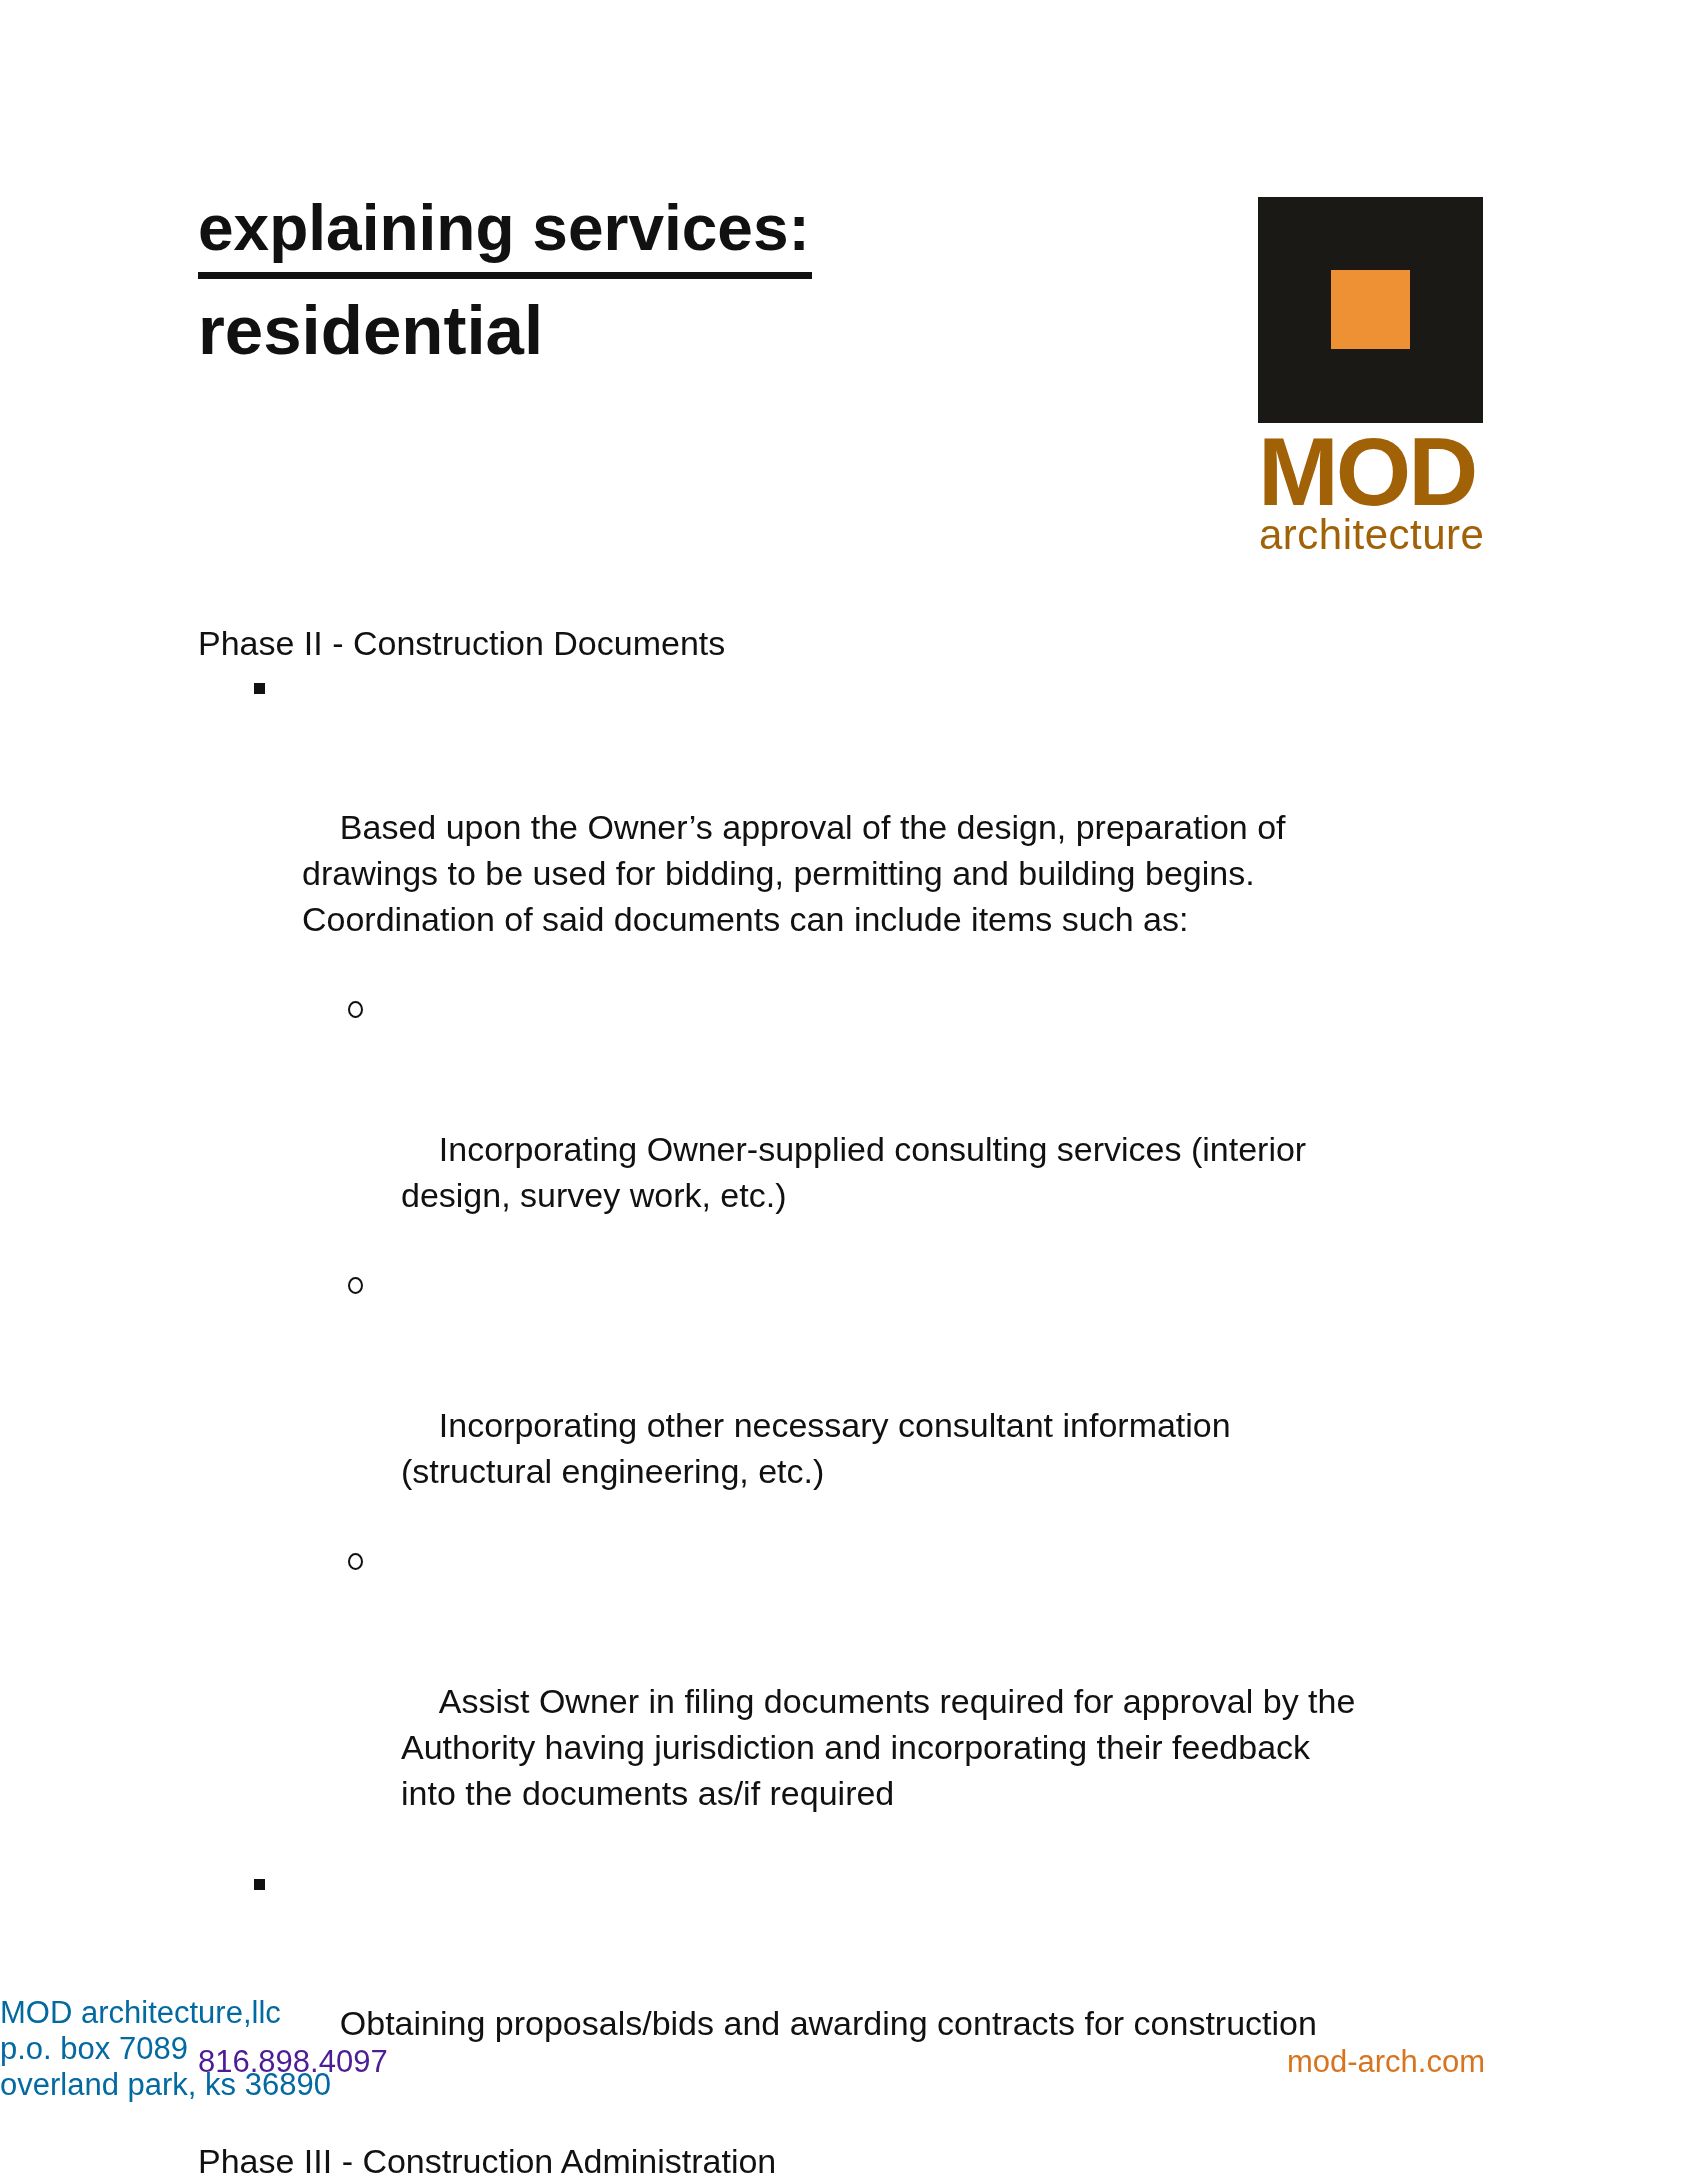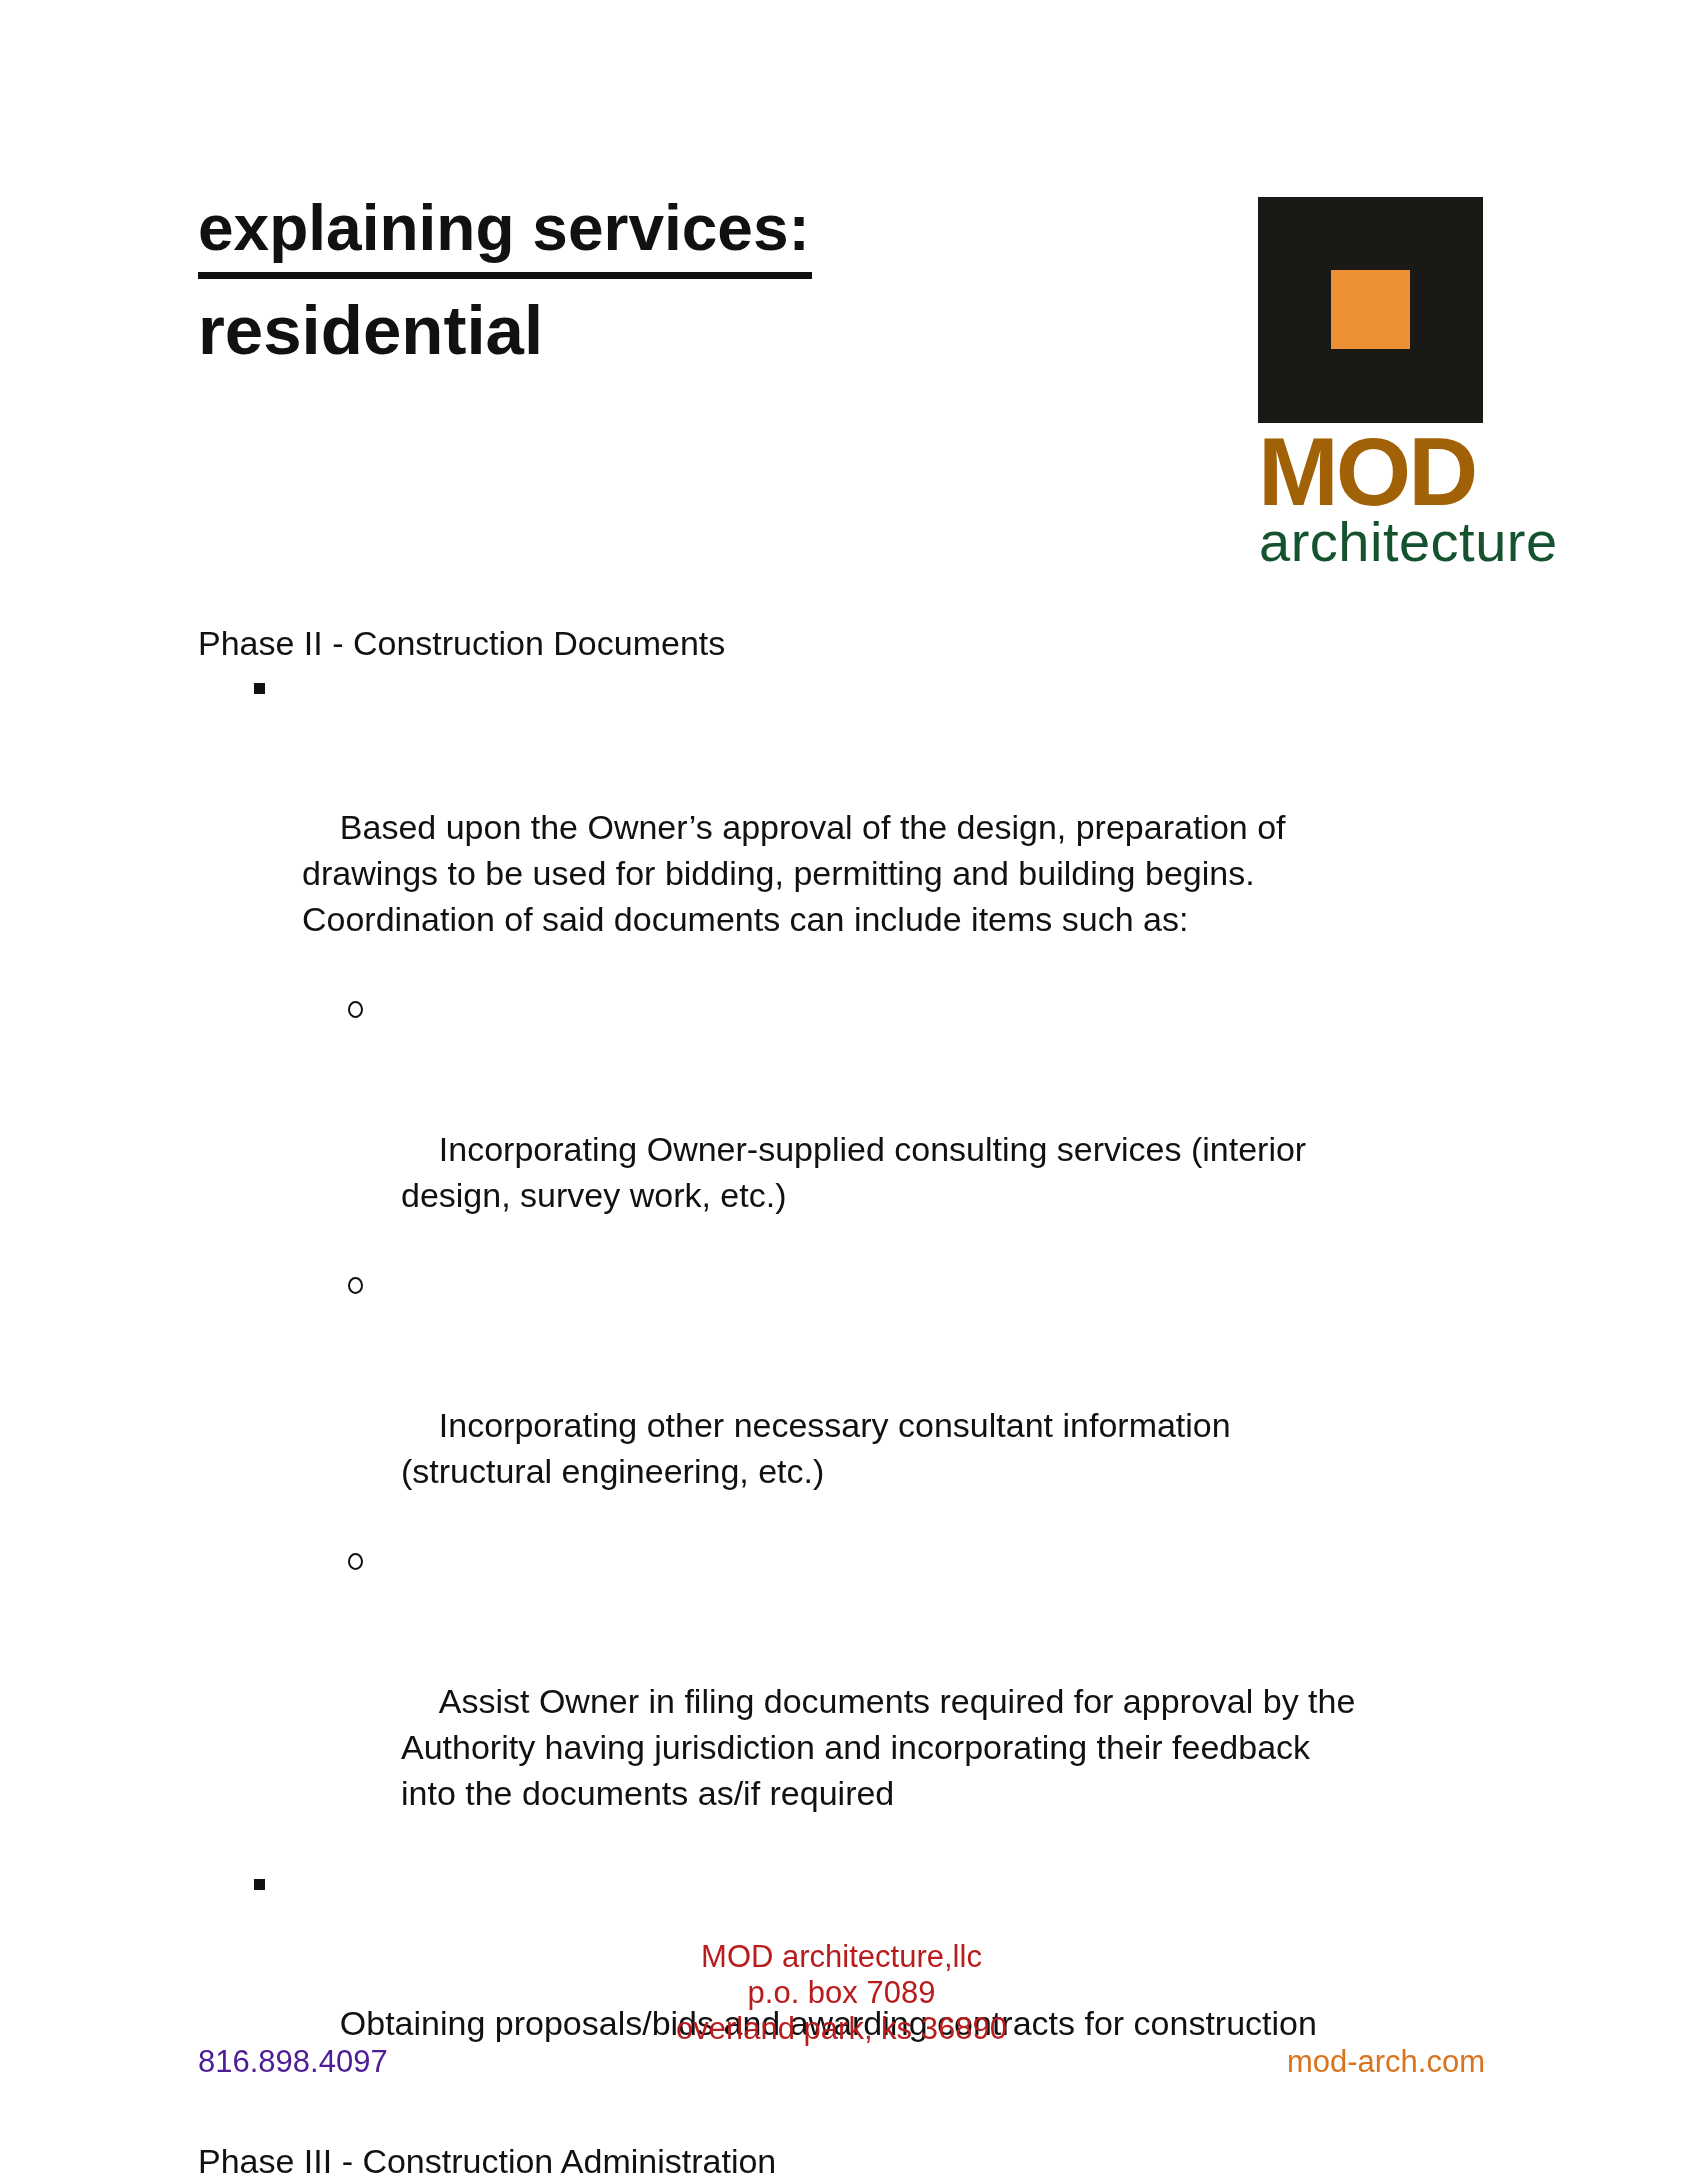--- a/index.html
+++ b/index.html
@@ -30,22 +30,22 @@
 
   
   .logo { position:absolute; left:1258px; top:197px; width:238px; }
   .logo-mark { position:relative; width:225px; height:226px; background:#1B1916; }
   .logo-square { position:absolute; left:73px; top:73px; width:79px; height:79px; background:#EE9134; }
   .logo-word {
     margin:0; font-size:97px; line-height:1; font-weight:bold;
     letter-spacing:-3px; color:#a16207;
   }
   .logo-sub {
-    margin:-6px 0 0 1px; font-size:56px; line-height:1;
-    letter-spacing:0.5px; color:#14532d;
+    margin:-6px 0 0 1px; font-size:42px; line-height:1;
+    letter-spacing:0.5px; color:#a16207;
   }
 
   
   .content {
     position:absolute; left:198px; top:620px; width:1361px;
     font-size:34px; line-height:46px;
   }
   .section + .section { margin-top:46px; }
   .section-title { margin:0; }
   .content ul { list-style:none; margin:0; padding:0; }
@@ -57,23 +57,23 @@
     width:11px; height:11px; background:#111111;
   }
   .bullet-ci {
     position:absolute; left:150px; top:13px;
     width:15px; height:17px; box-sizing:border-box;
     border:2.5px solid #111111; border-radius:50%;
   }
 
   
   .footer-center {
-    position:absolute; left:0; right:0; top:1939px;
-    text-align:center; font-size:31px; line-height:36px;
-    color:#b91c1c;
+    position:absolute; left:0; right:0; top:1995px;
+    font-size:31px; line-height:36px;
+    color:#0369a1;
   }
   .footer-center div { margin:0; }
   .footer-phone {
     position:absolute; left:198px; top:2044px;
     font-size:31px; line-height:36px; color:#4c1d95;
   }
   .footer-web {
     position:absolute; right:198px; top:2044px;
     font-size:31px; line-height:36px; color:#D8741F;
   }

